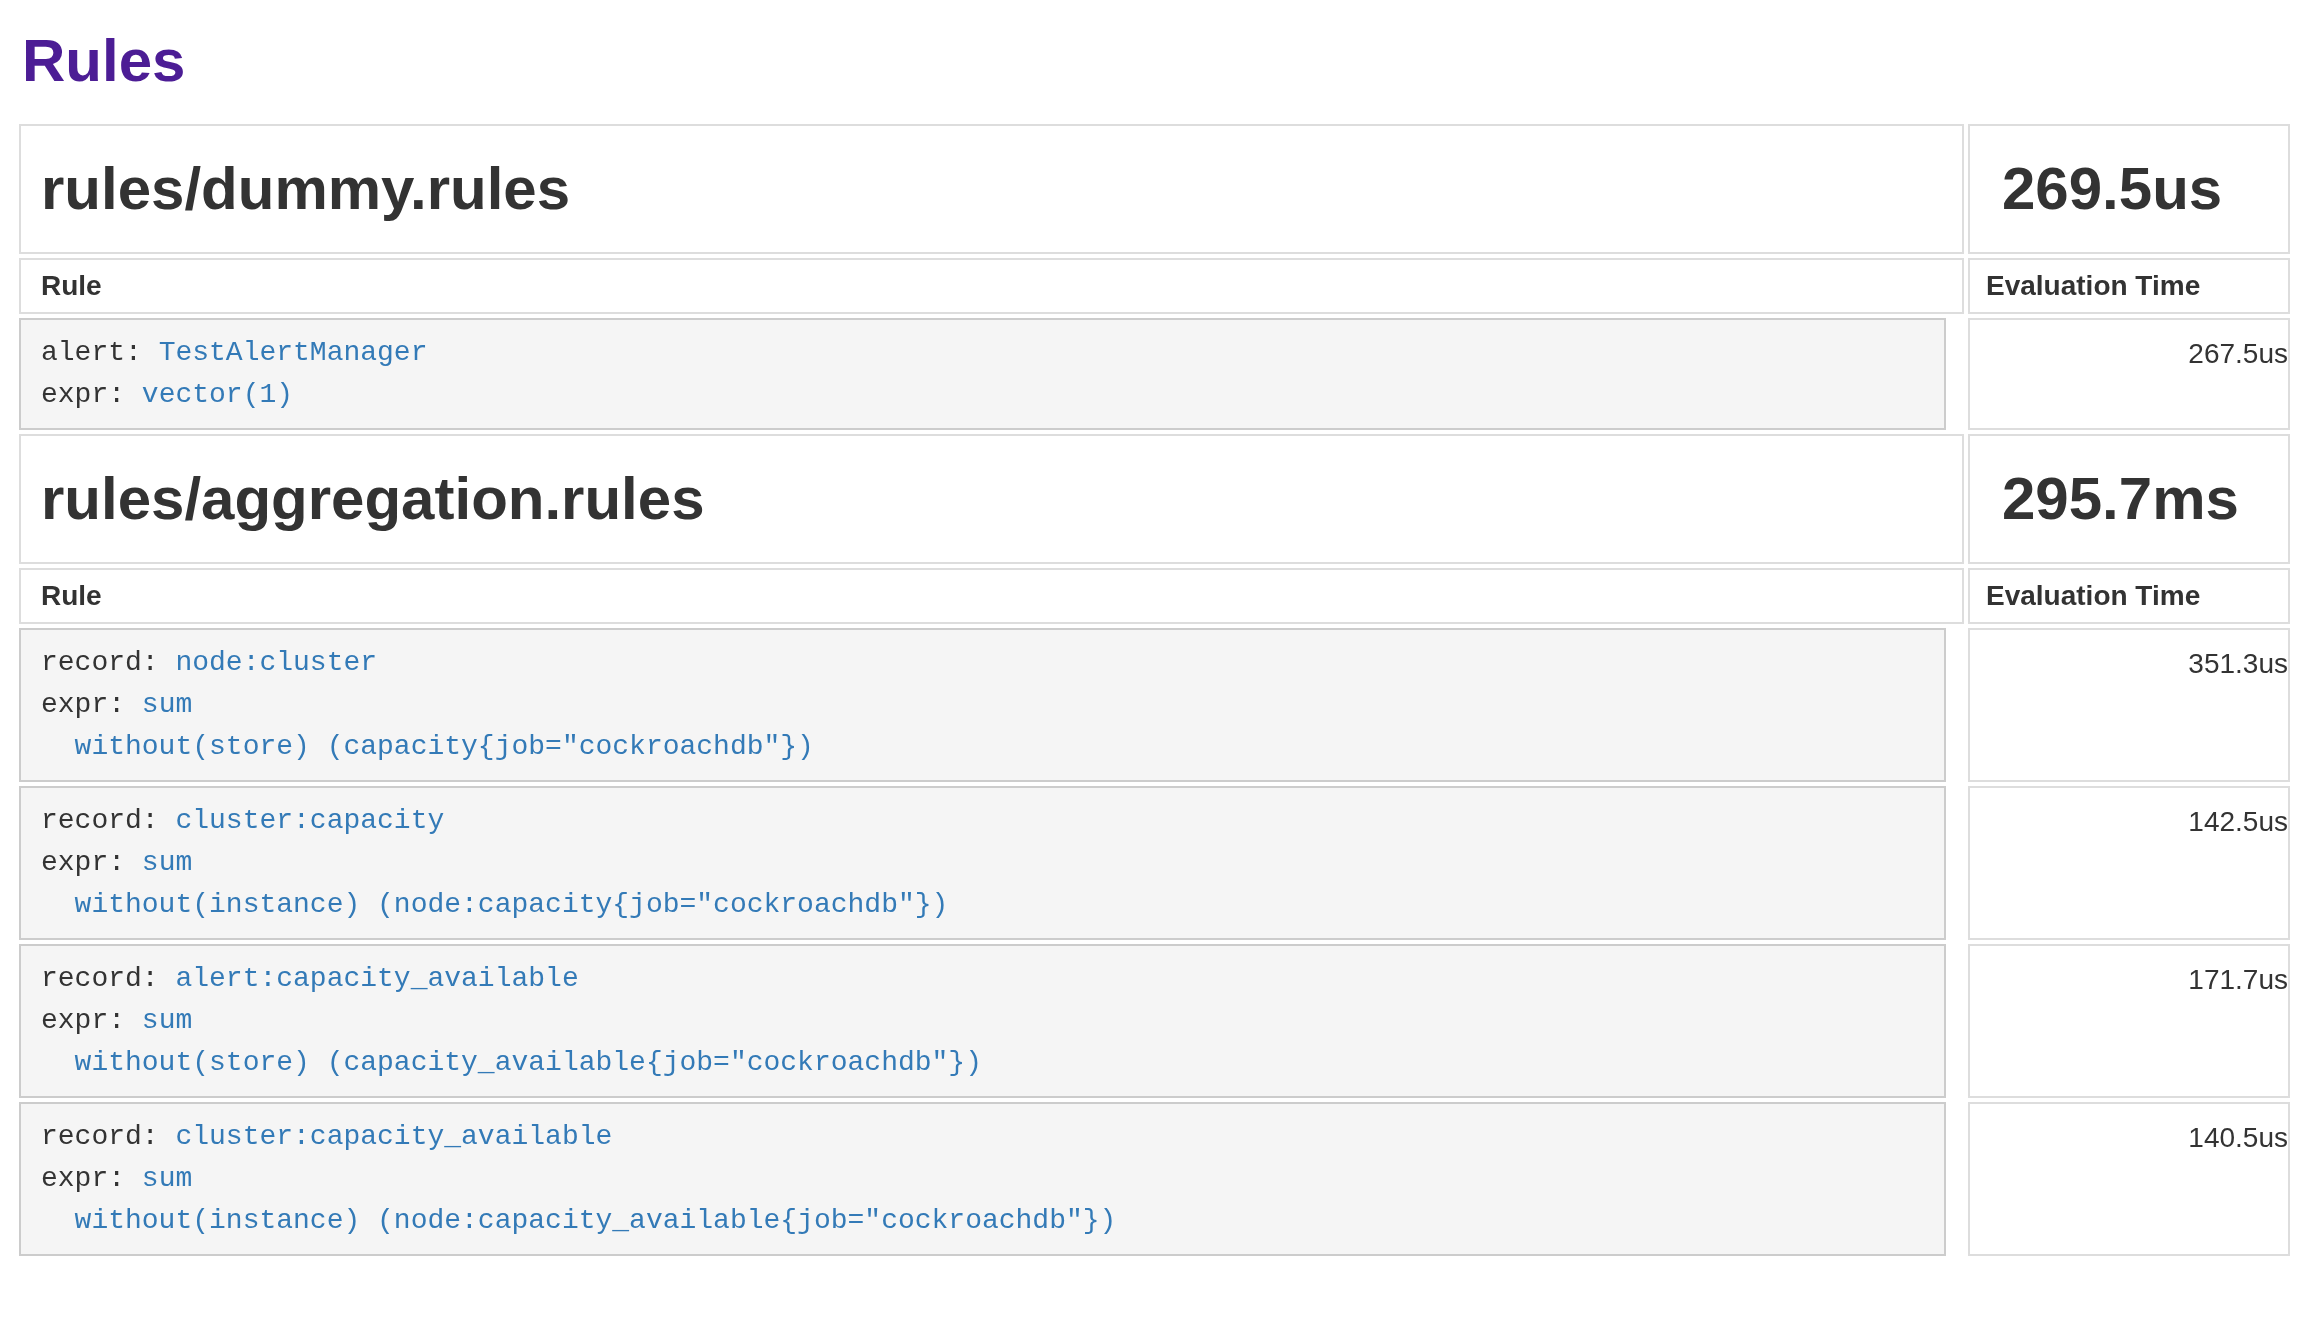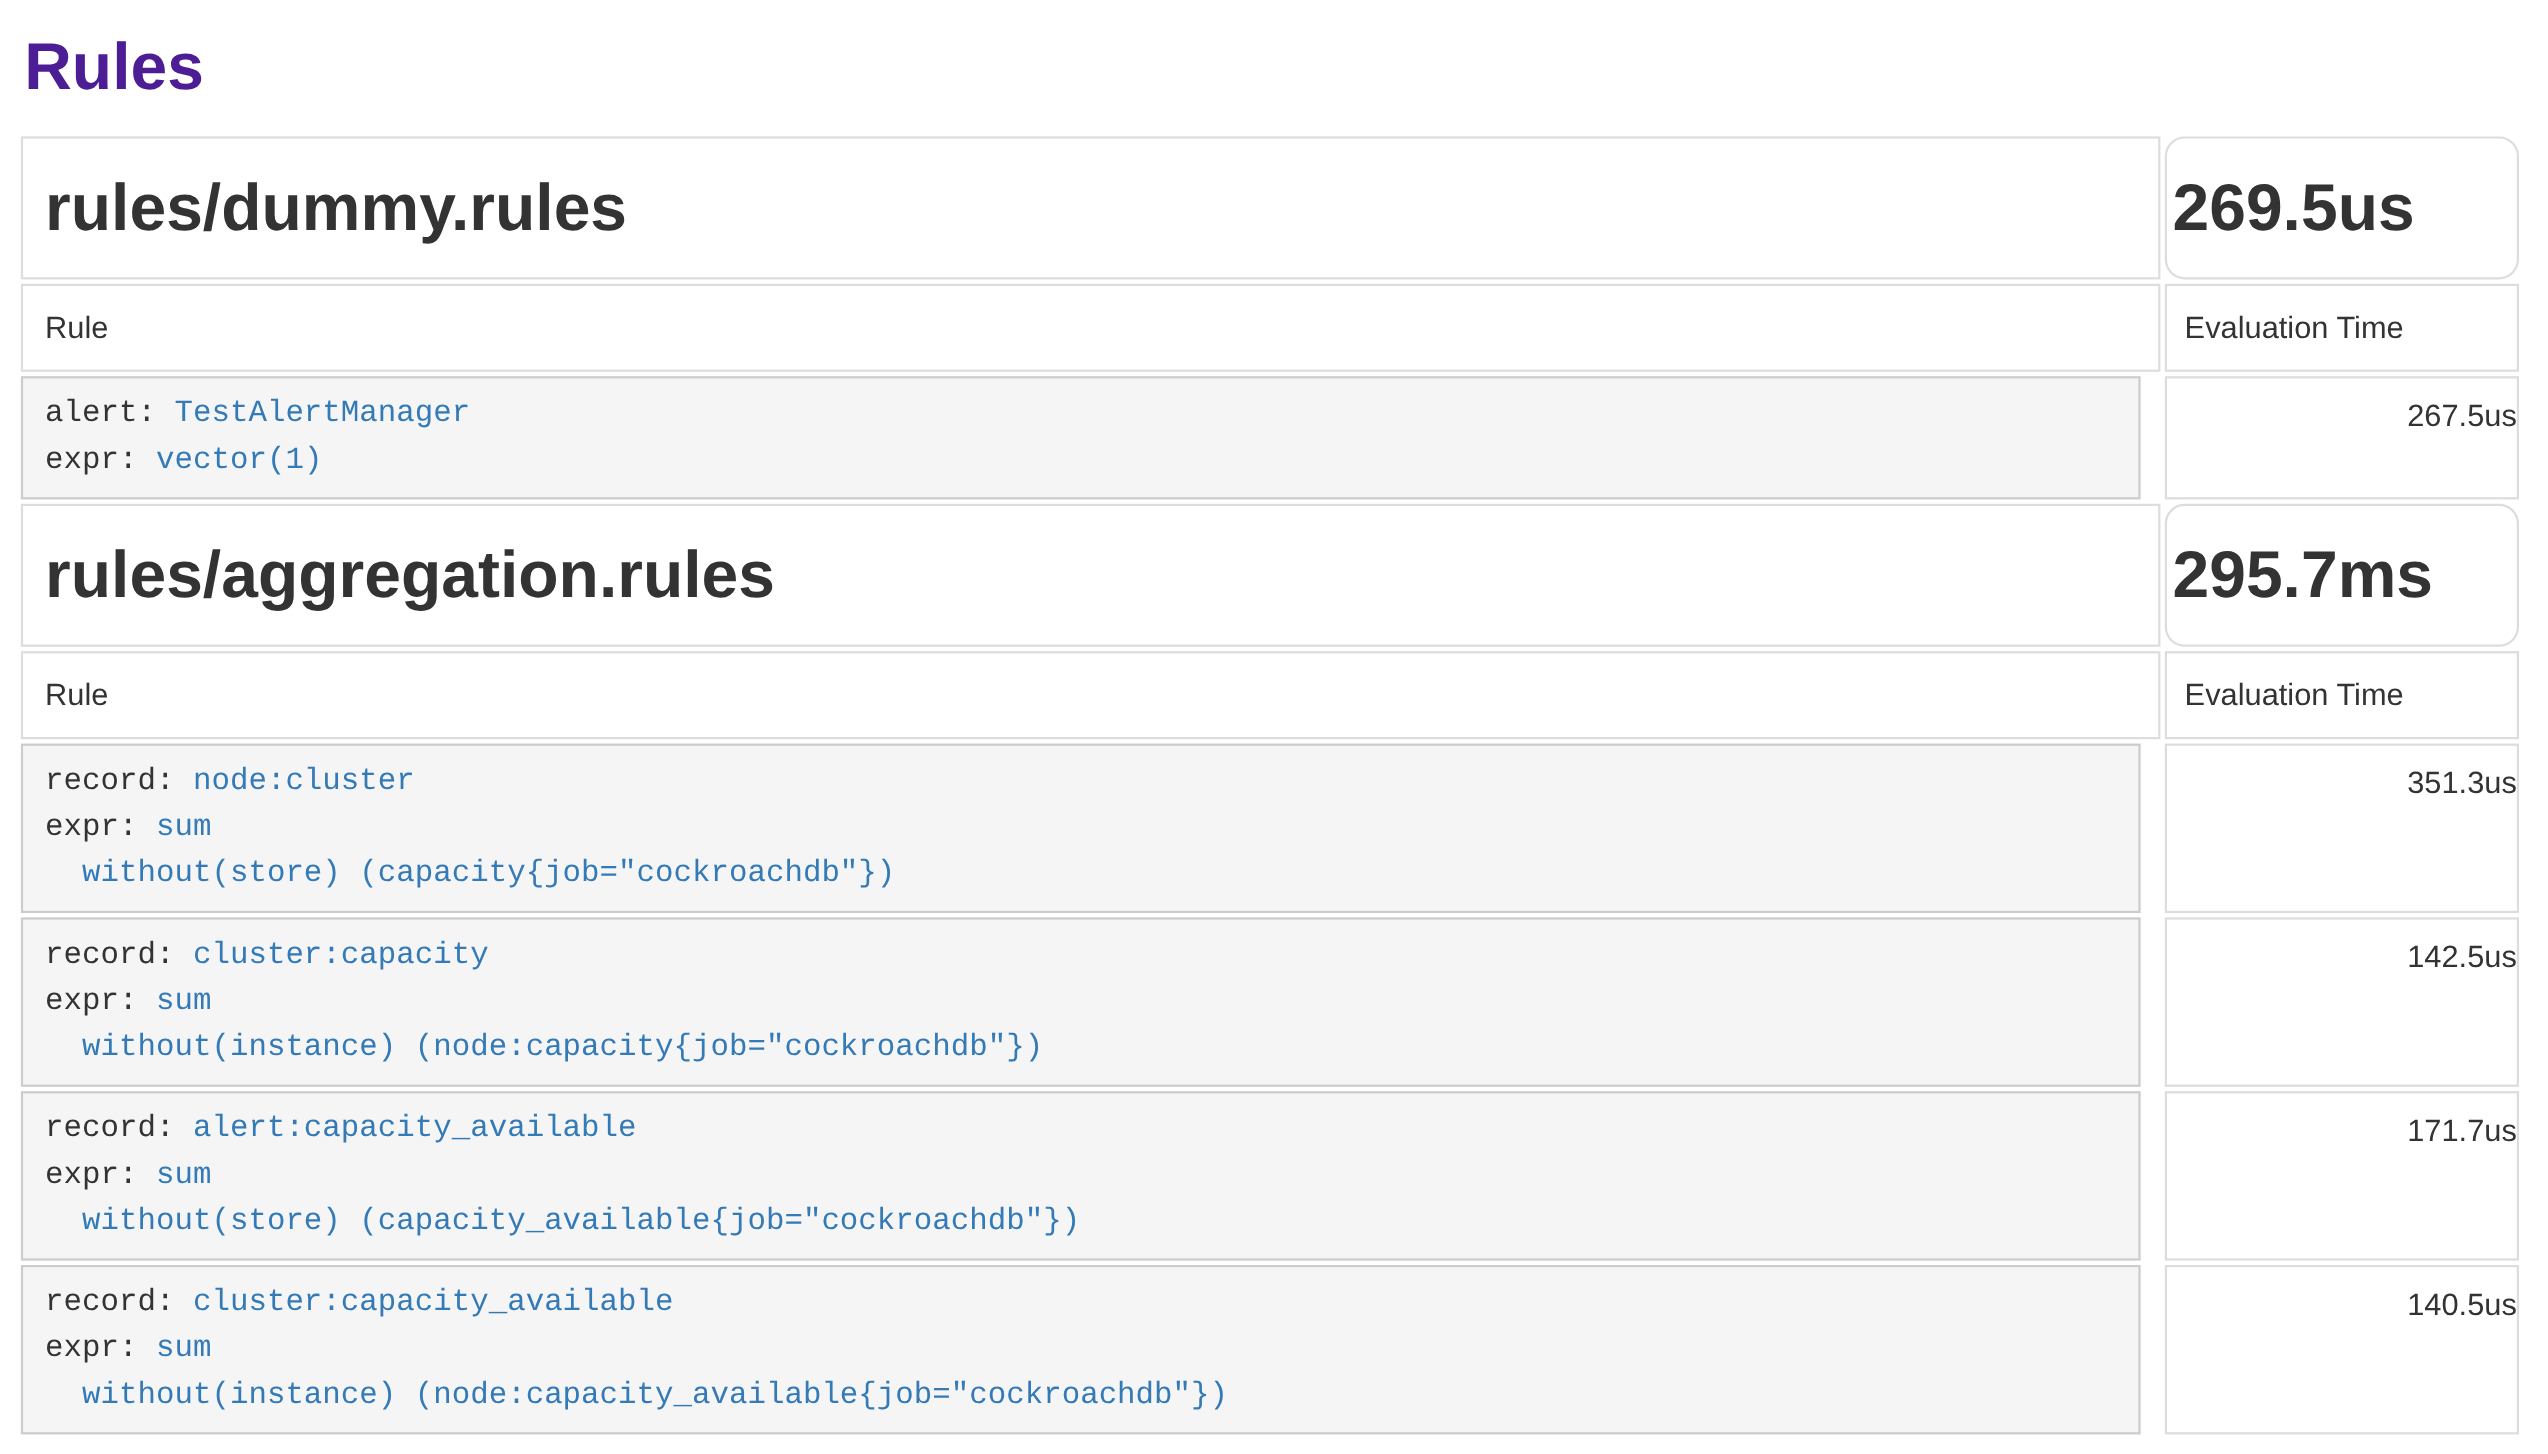--- a/index.html
+++ b/index.html
@@ -32,38 +32,38 @@
     background: #ffffff;
   }
 
   
   .group-cell {
     height: 130px;
     display: flex;
     align-items: center;
     padding-left: 20px;
   }
-  .group-cell.time { padding-left: 5px; border-radius: 18px; }
+  .group-cell.time { padding-left: 32px; }
   .group-title {
     font-size: 60px;
     font-weight: 700;
     margin: 0;
     line-height: 66px;
     color: #333333;
     white-space: nowrap;
   }
 
   
   .head-cell {
-    height: 80px;
+    height: 56px;
     display: flex;
     align-items: center;
     padding-left: 20px;
     font-size: 28px;
-    font-weight: 400;
+    font-weight: 700;
   }
   .head-cell.time { padding-left: 16px; text-align: center; }
 
   
   .rule-cell-wrap {
     padding: 0 18px 0 0;   
   }
   .pre {
     height: 100%;
     border: 2px solid #cccccc;

